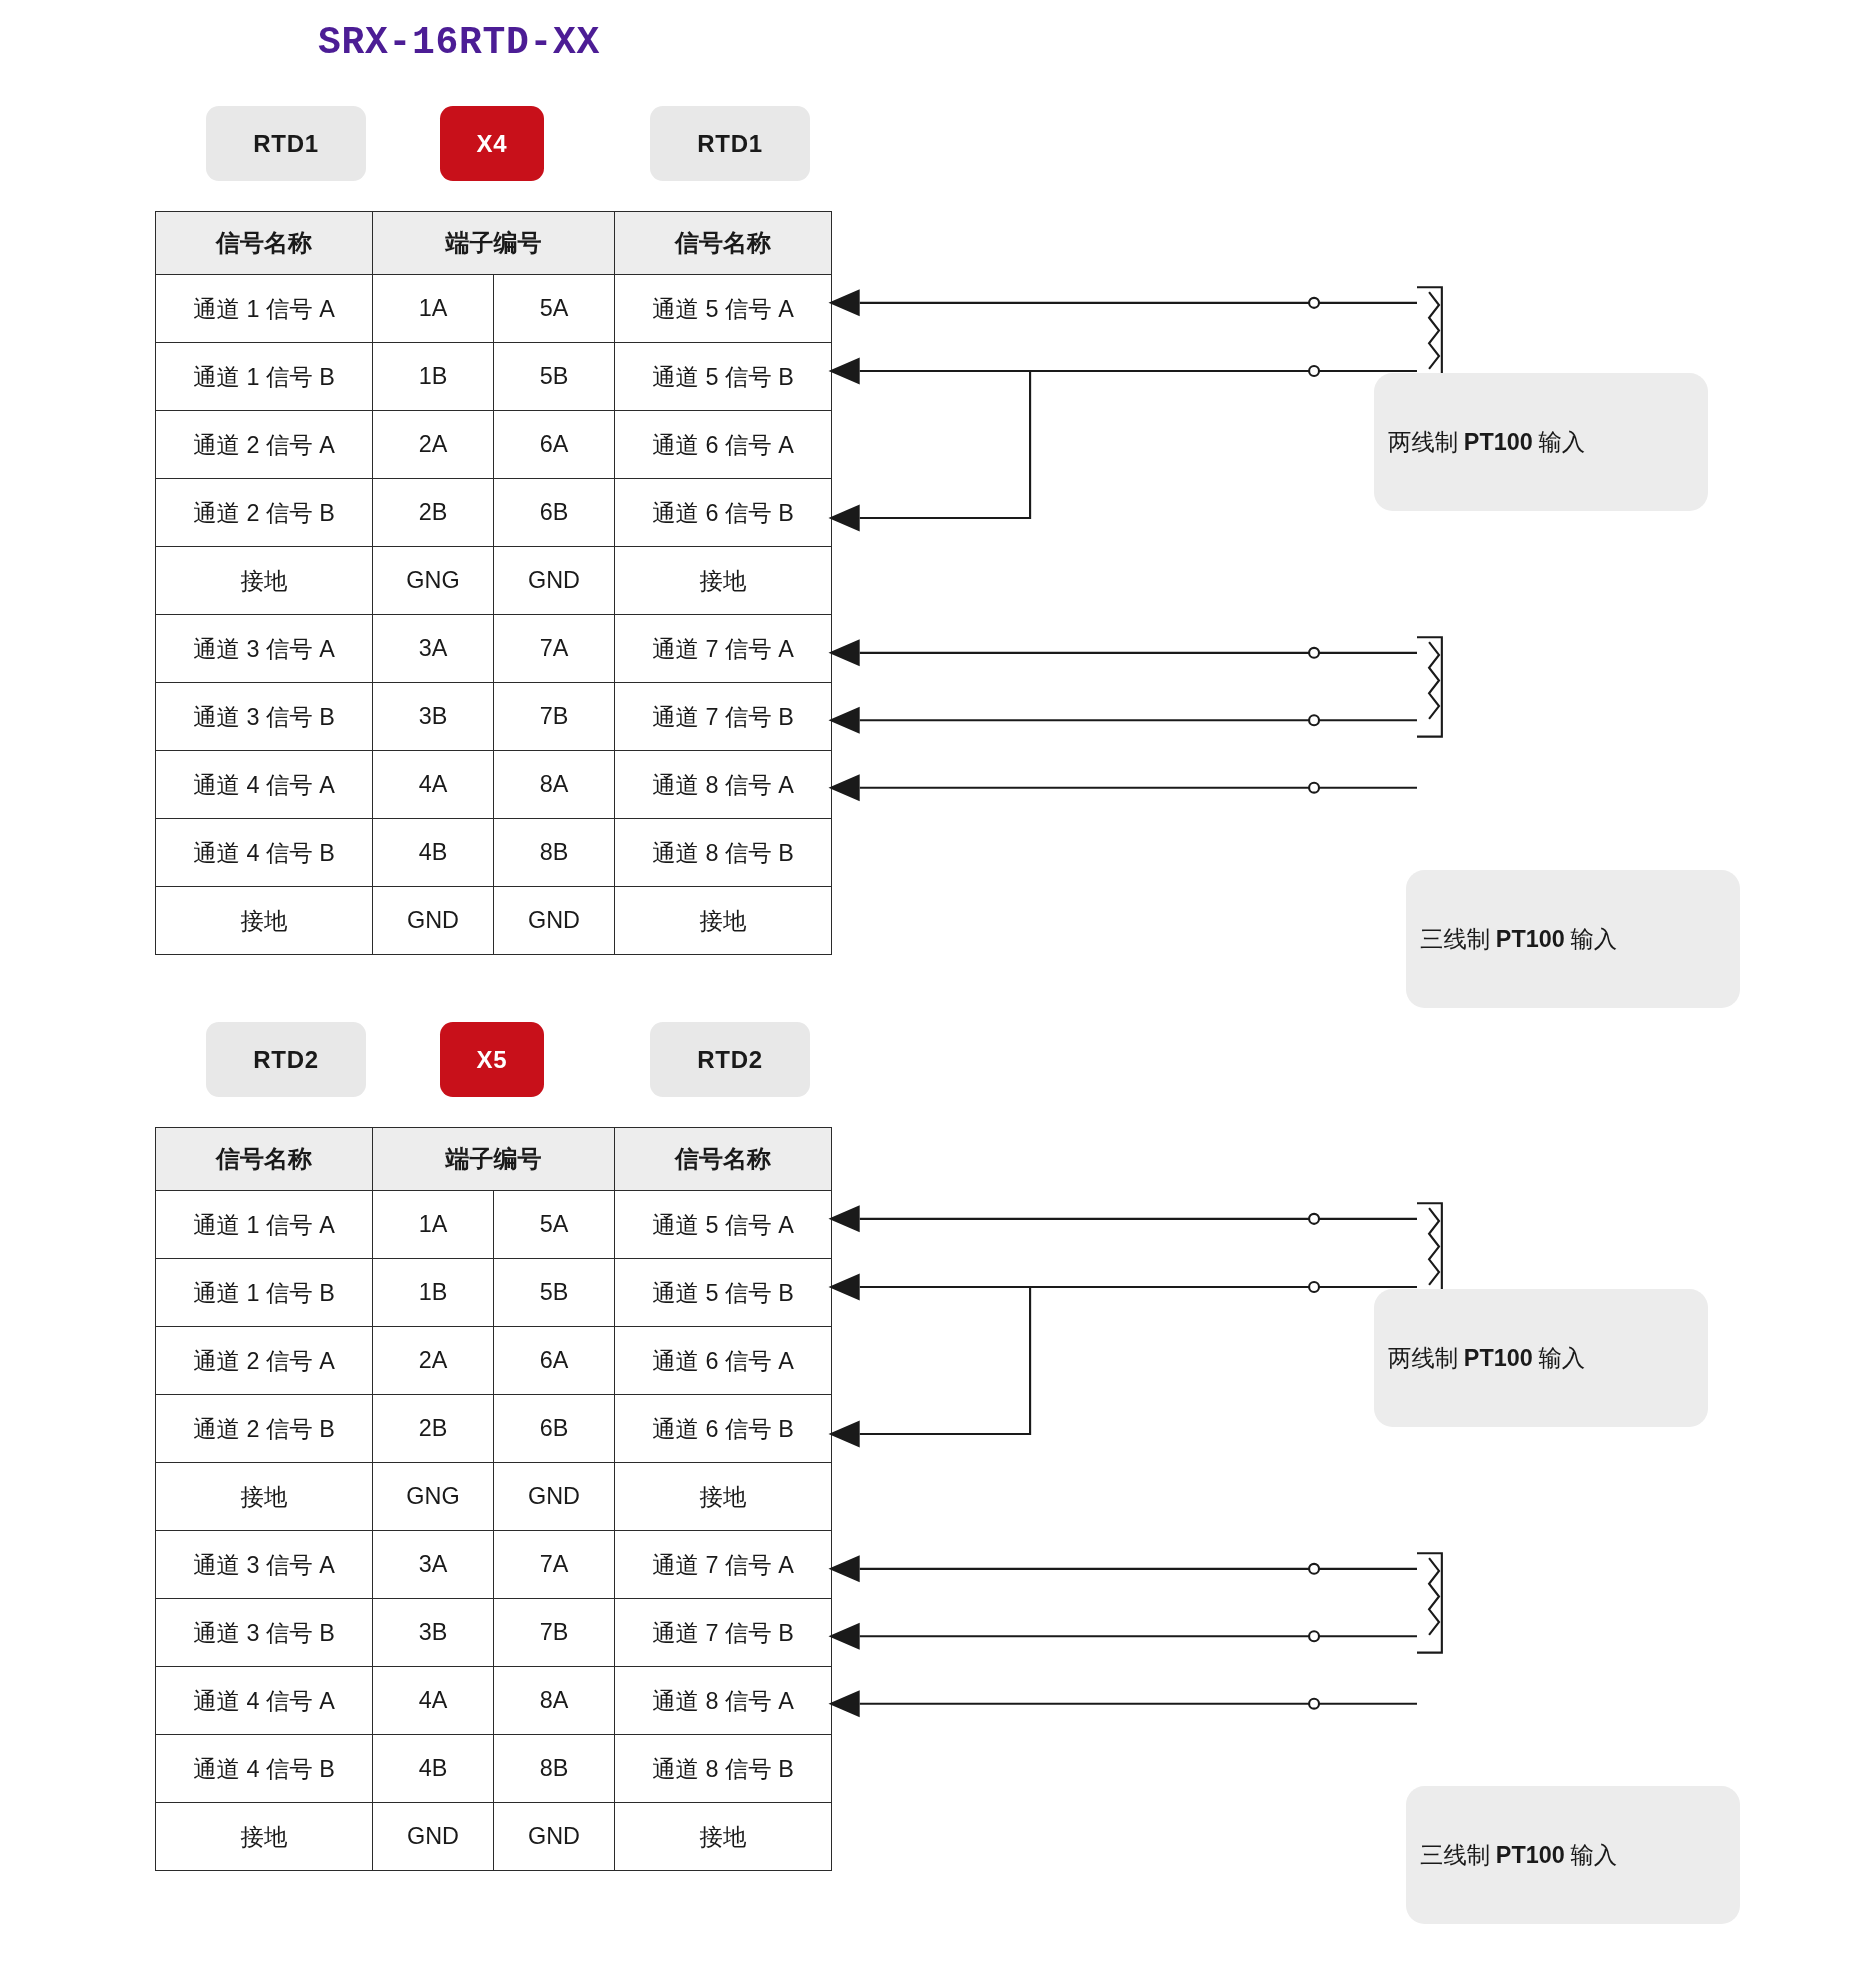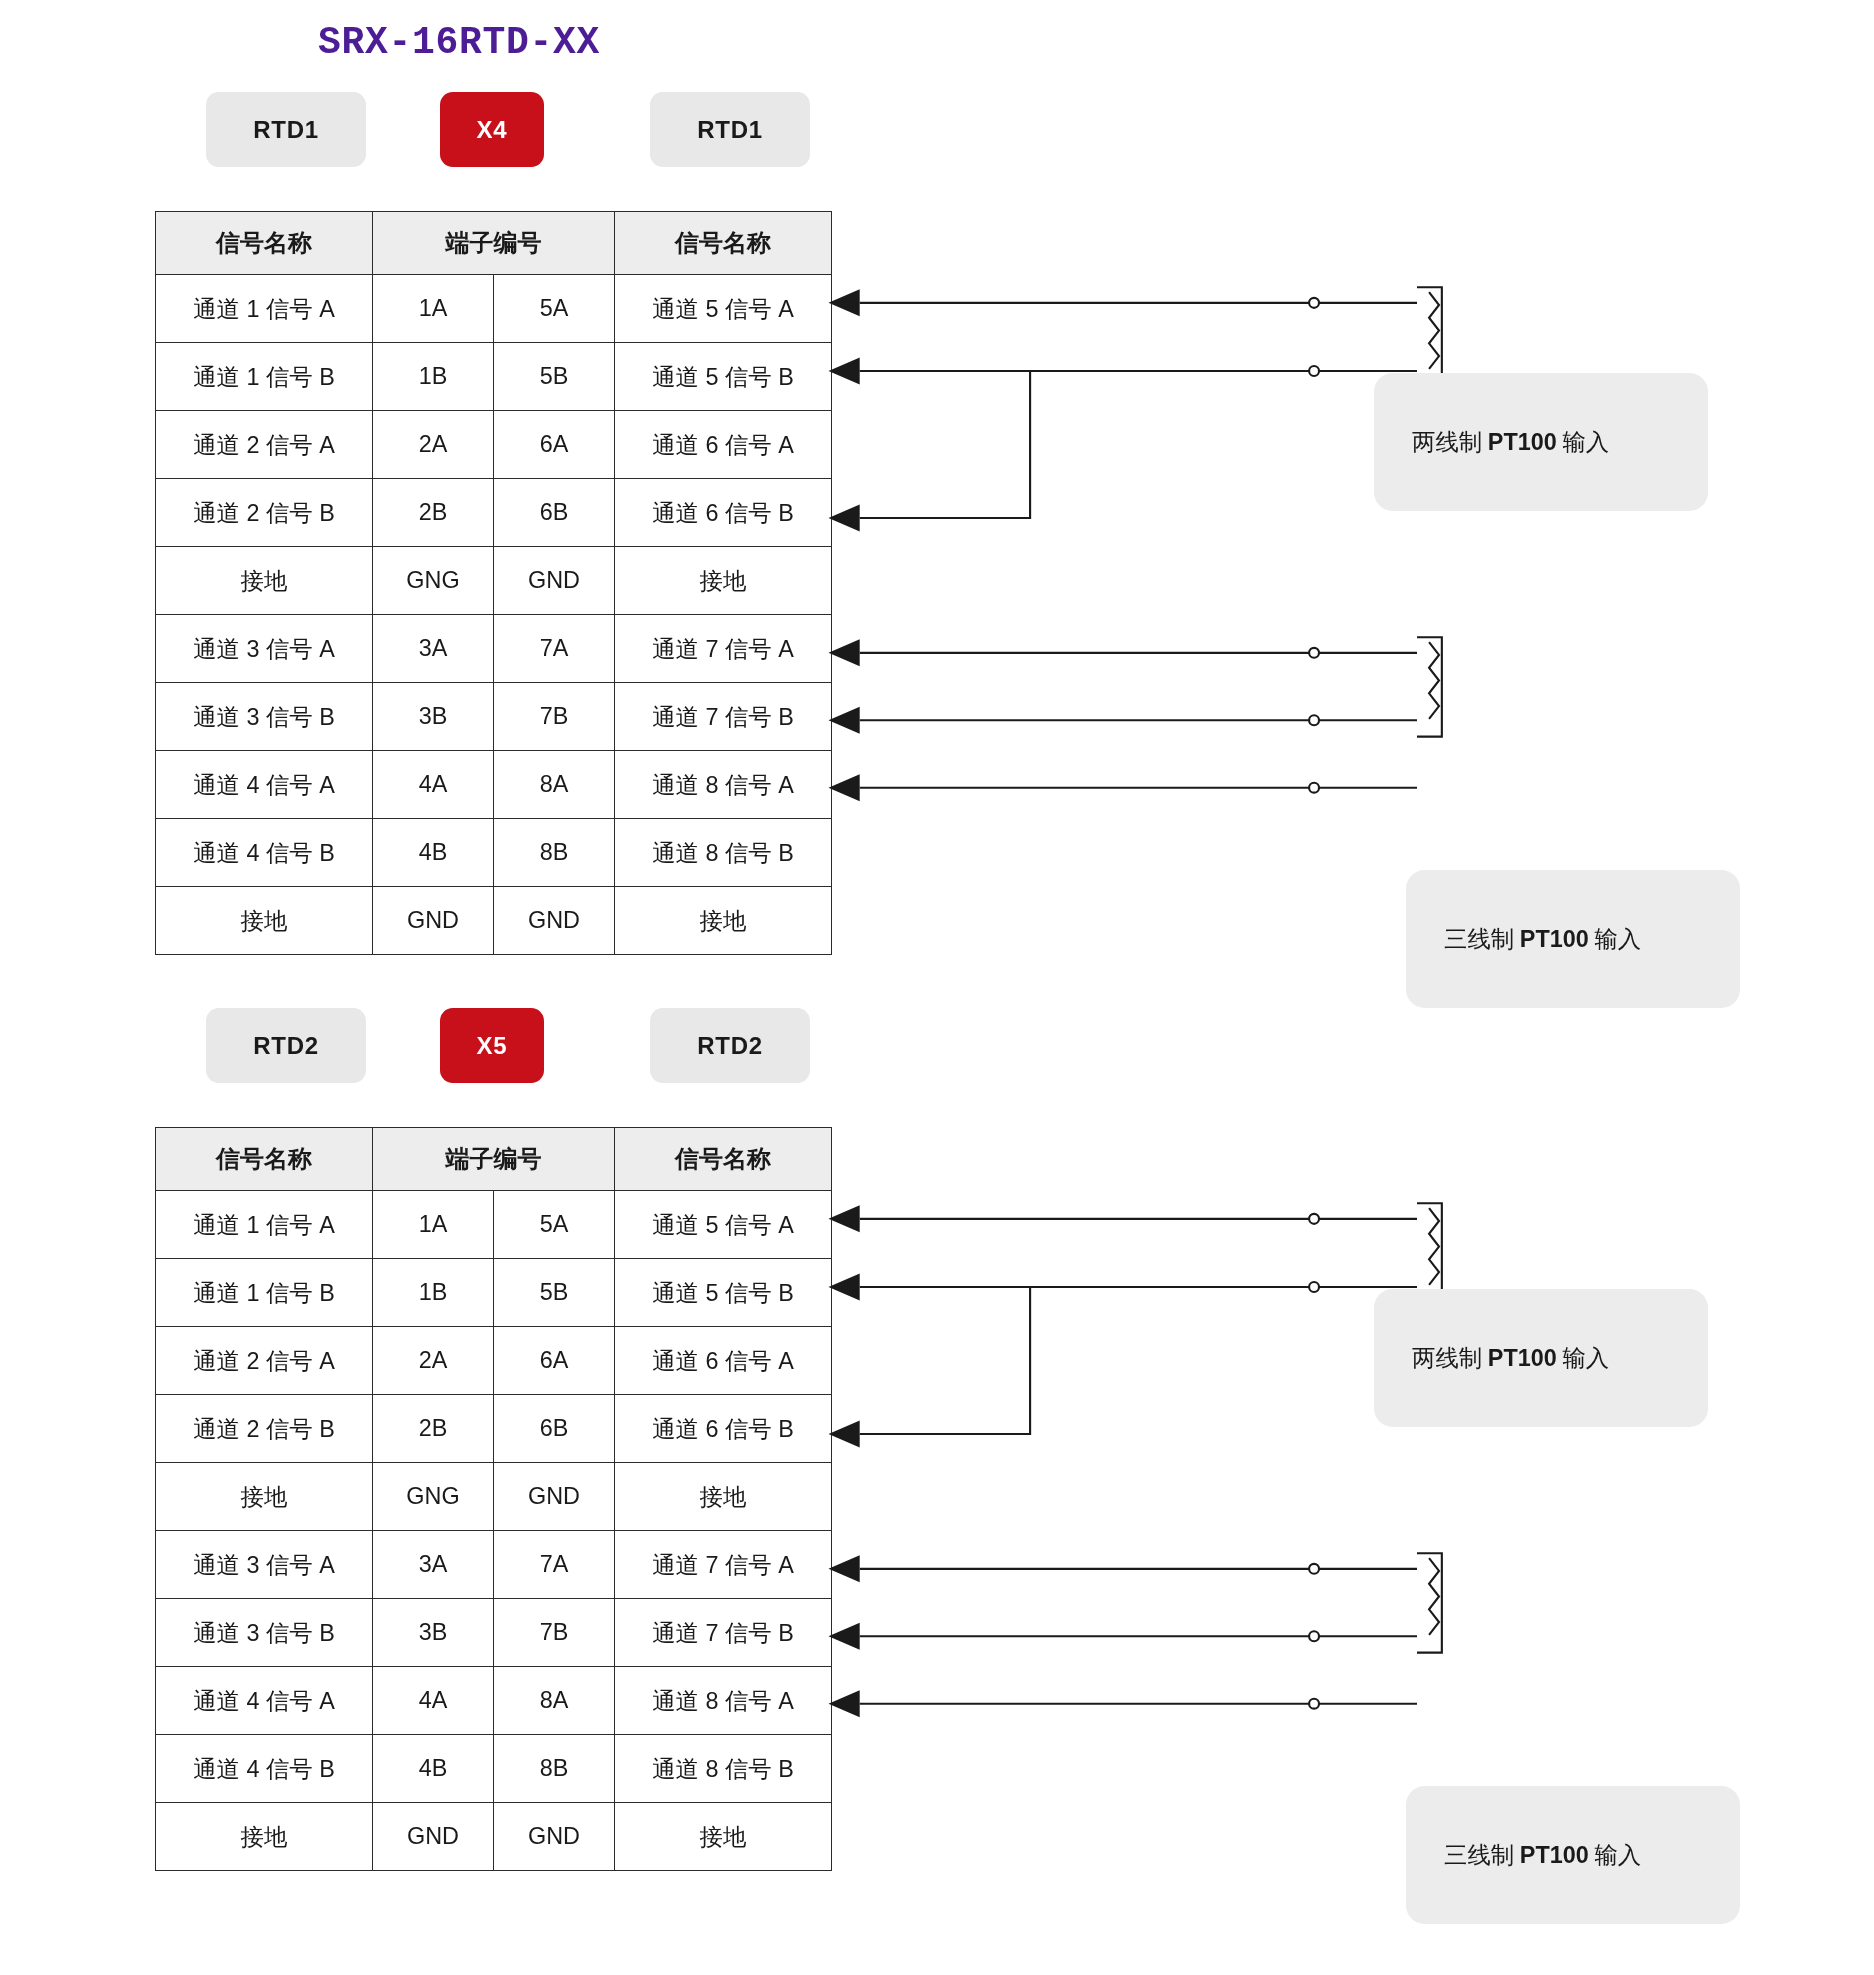--- a/index.html
+++ b/index.html
@@ -34,21 +34,21 @@
     left: 0;
     width: 1875px;
   }
   .block.b1 { top: 92px; }
   .block.b2 { top: 1008px; }
 
   
   .pill-row {
     position: absolute;
     left: 0;
-    top: 0;
+    top: 14px;
     width: 852px;
     height: 92px;
     padding-left: 41px;
   }
   .pill {
     position: absolute;
     height: 75px;
     border-radius: 12.8px;
     background: #e8e8e8;
     color: #1a1a1a;
@@ -103,21 +103,21 @@
     pointer-events: none;
   }
 
   
   .note {
     position: absolute;
     border-radius: 18.5px;
     background: #ececec;
     display: flex;
     align-items: center;
-    padding-left: 38px;
+    padding-left: 14px;
     font-size: 23.4px;
     color: #1a1a1a;
     box-sizing: border-box;
   }
   .note b { font-weight: bold; }
   .note .sp { display: inline-block; width: 5.7px; }
 
   .note.two   { left: 1374px; width: 334px; height: 138px; }
   .note.three { left: 1374px; width: 334px; height: 138px; margin-left: 32px; }
   .b1 .note.two   { top: 281px; }

